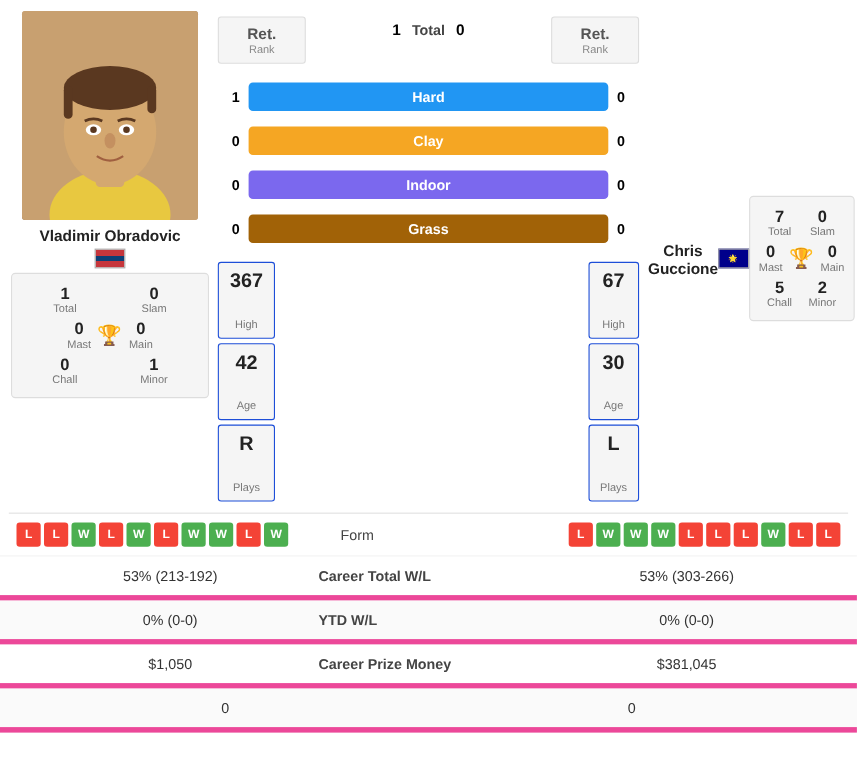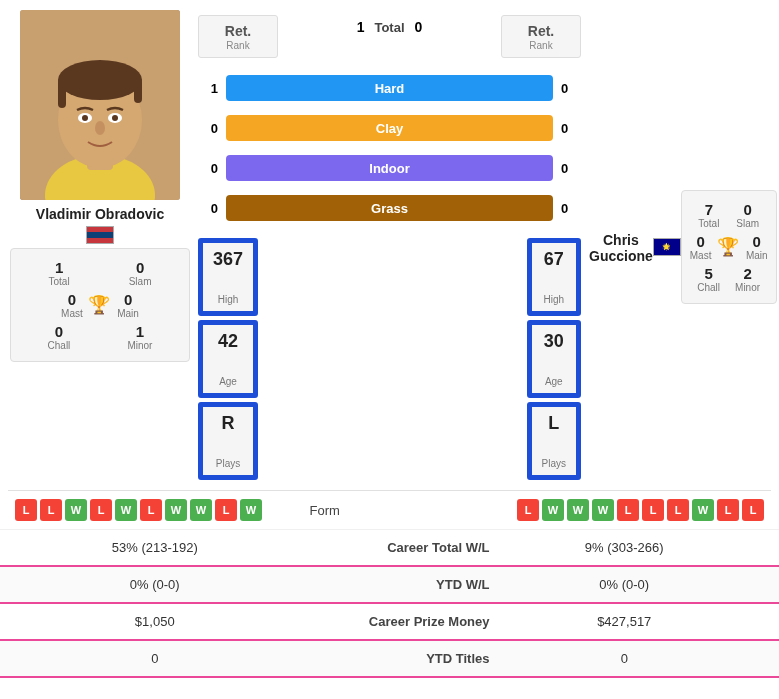--- a/index.html
+++ b/index.html
@@ -90,38 +90,38 @@
     }
 
     .stats-table {
       width: 100%;
     }
 
     .stats-table-row {
       display: flex;
       align-items: center;
       padding: 10px 20px;
-      border-bottom: 2px solid #ec4899;
+      border-bottom: 5px solid #ec4899;
       background: #fff;
     }
 
     .stats-table-row:nth-child(even) {
       background: #fafafa;
     }
 
     .stats-left-val {
       flex: 1;
       text-align: center;
       font-size: 13px;
       color: #333;
     }
 
     .stats-center-label {
       width: 200px;
-      text-align: right;
+      text-align: left;
       font-size: 13px;
       font-weight: bold;
       color: #444;
       flex-shrink: 0;
     }
 
     .stats-right-val {
       flex: 1;
       text-align: center;
       font-size: 13px;
@@ -187,21 +187,21 @@
     .snum-right {
       width: 20px;
       text-align: left;
       font-size: 13px;
       font-weight: bold;
       margin-left: 8px;
     }
 
     .cstat-box {
       background: #f5f5f5;
-      border: 5px solid #1d4ed8;
+      border: 1px solid #1d4ed8;
       border-radius: 3px;
       padding: 6px 10px;
       text-align: center;
     }
 
     .cstat-val {
       font-size: 18px;
       font-weight: bold;
       color: #222;
       display: block;
@@ -516,32 +516,31 @@
         <div class="form-badge form-badge-W">W</div>
         <div class="form-badge form-badge-L">L</div>
         <div class="form-badge form-badge-L">L</div>
       </div>
   </div>
 
   <div class="stats-table" id="stats-table">
       <div class="stats-table-row">
         <div class="stats-left-val">53% (213-192)</div>
         <div class="stats-center-label">Career Total W/L</div>
-        <div class="stats-right-val">9% (303-266)</div>
+        <div class="stats-right-val">53% (303-266)</div>
       </div>
       <div class="stats-table-row">
         <div class="stats-left-val">0% (0-0)</div>
         <div class="stats-center-label">YTD W/L</div>
         <div class="stats-right-val">0% (0-0)</div>
       </div>
       <div class="stats-table-row">
         <div class="stats-left-val">$1,050</div>
         <div class="stats-center-label">Career Prize Money</div>
-        <div class="stats-right-val">$427,517</div>
+        <div class="stats-right-val">$381,045</div>
       </div>
       <div class="stats-table-row">
         <div class="stats-left-val">0</div>
-        <div class="stats-center-label">YTD Titles</div>
         <div class="stats-right-val">0</div>
       </div>
     </div>
 
 </div>
 
 </body></html>

